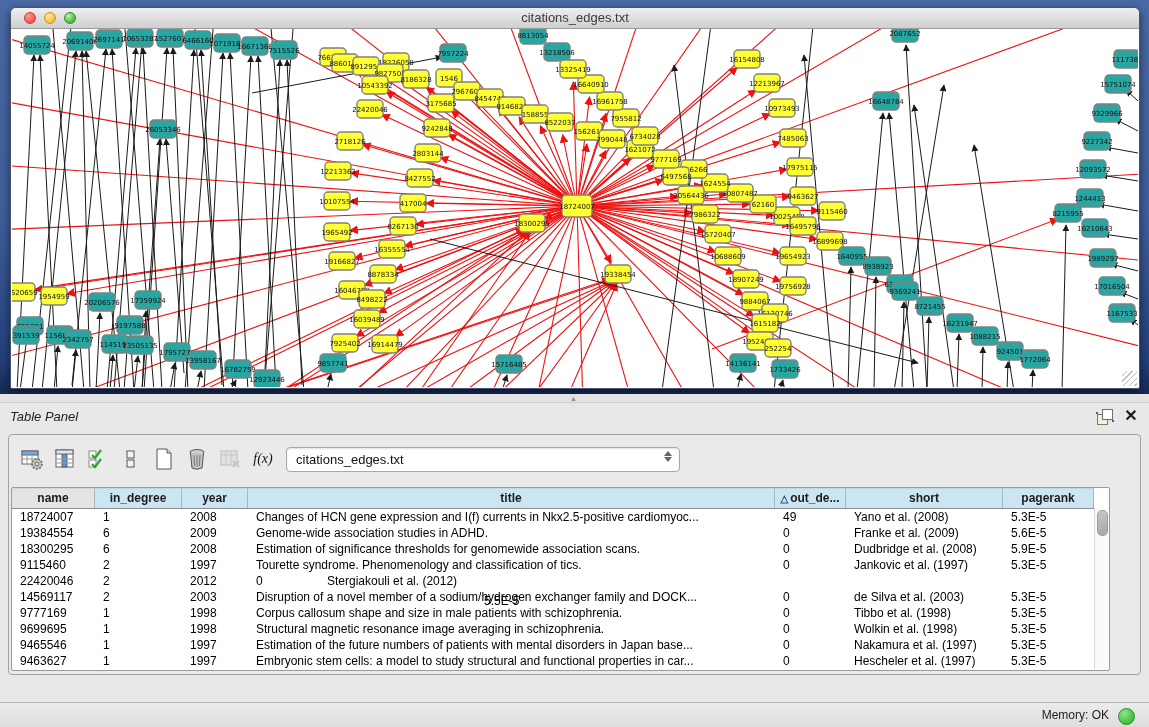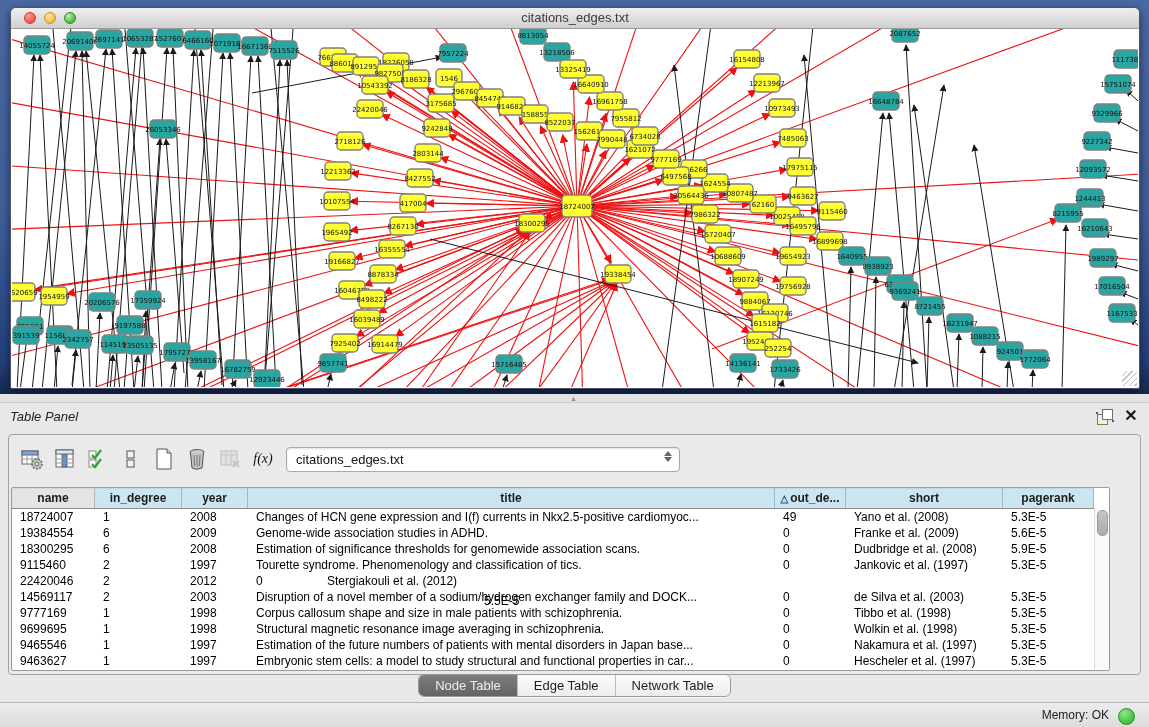--- a/index.html
+++ b/index.html
@@ -751,26 +751,19 @@
               <div class="td" style="width: 157px;">Hescheler et al. (1997)</div>
               <div class="td" style="width: 91px;">5.3E-5</div>
             </div>
           </div>
         <div class="vscroll">
           <div class="vthumb"></div>
         </div>
       </div>
     </div>
 
-    <div class="tabsbar">
-      <div class="tabs">
-        <div class="tab active">Node Table</div>
-        <div class="tab">Edge Table</div>
-        <div class="tab">Network Table</div>
-      </div>
-    </div>
 
     <div class="statusbar">
       <span class="mem">Memory: OK</span>
       <span class="memdot"></span>
     </div>
   </div>
 </div>
 
 </body></html>

